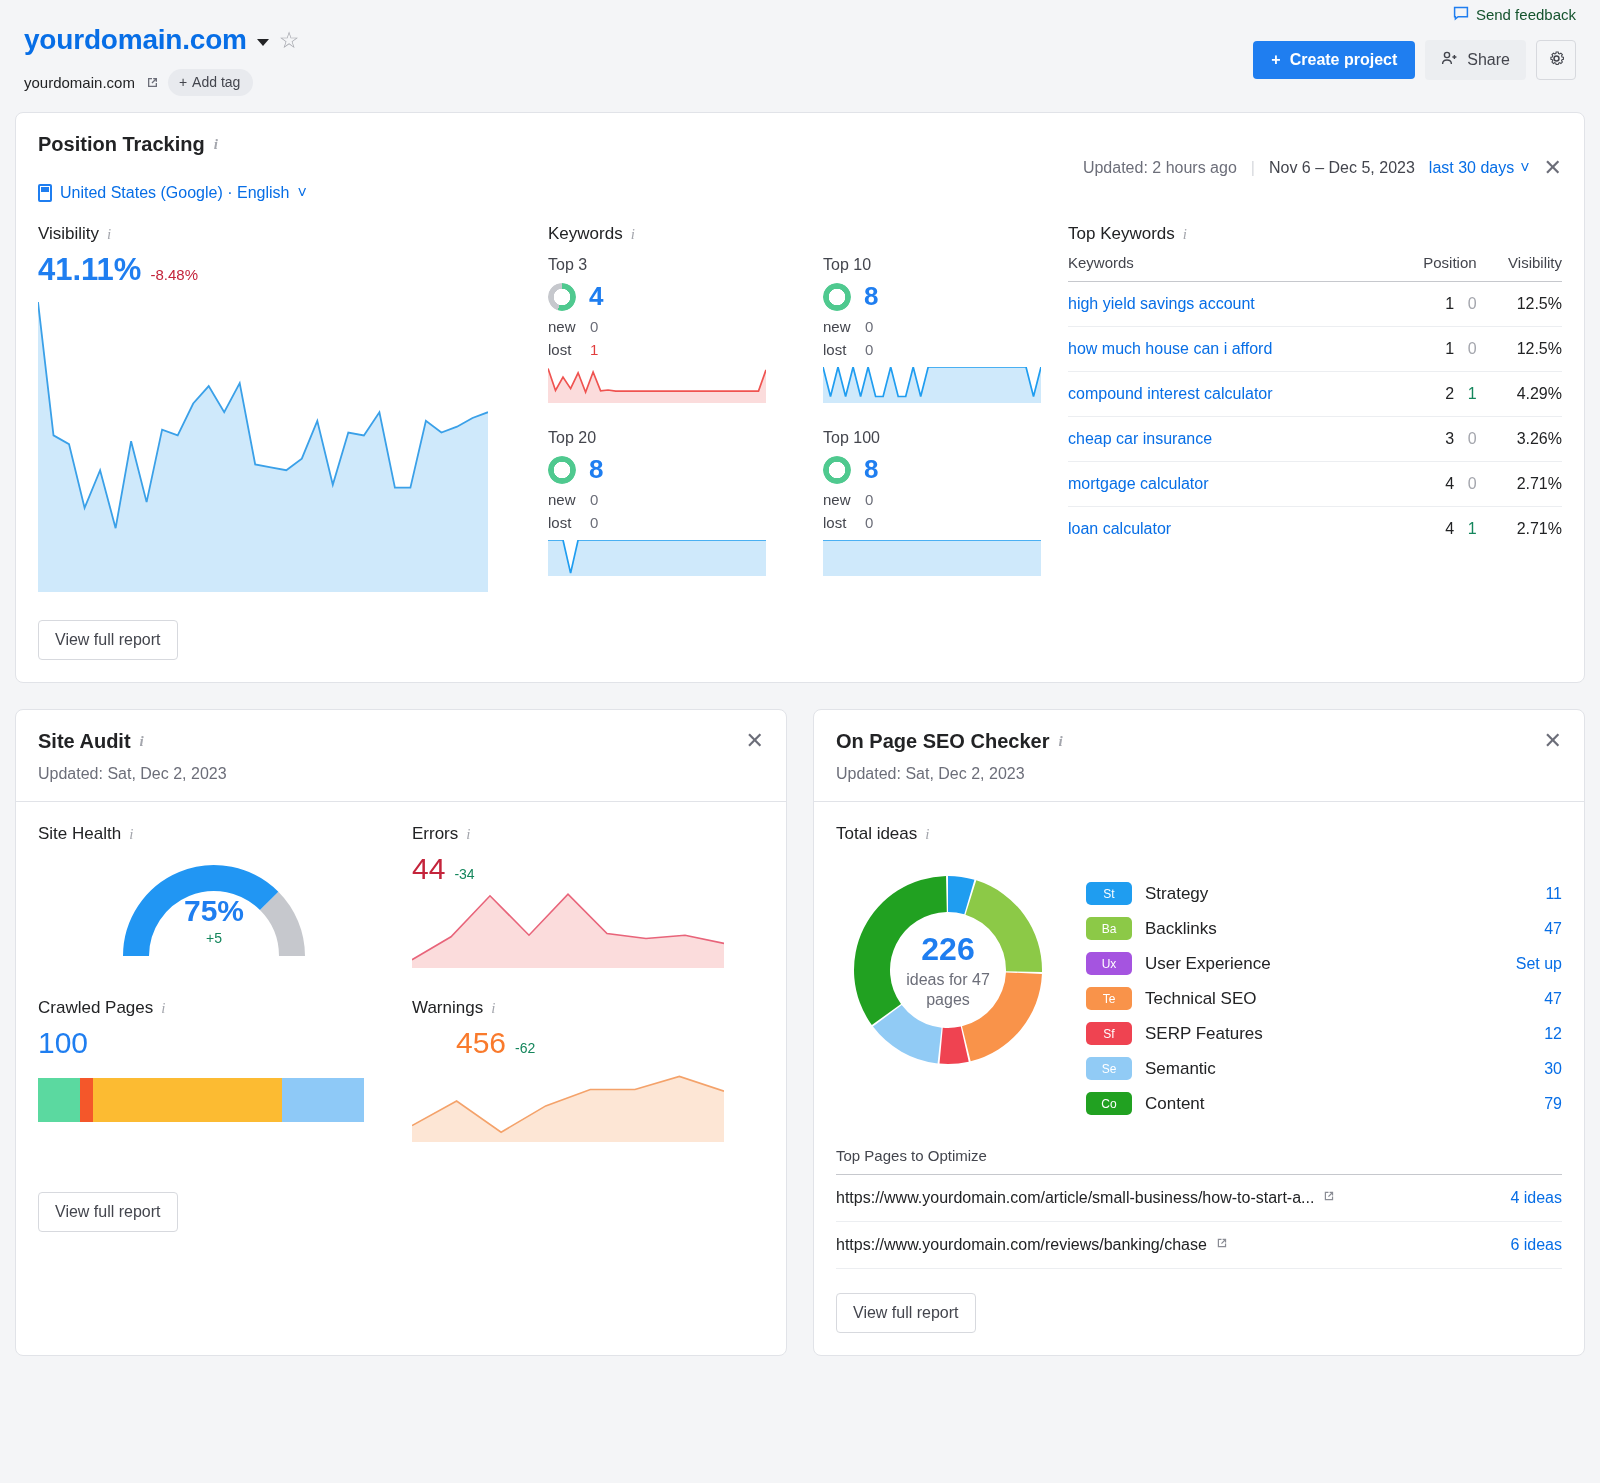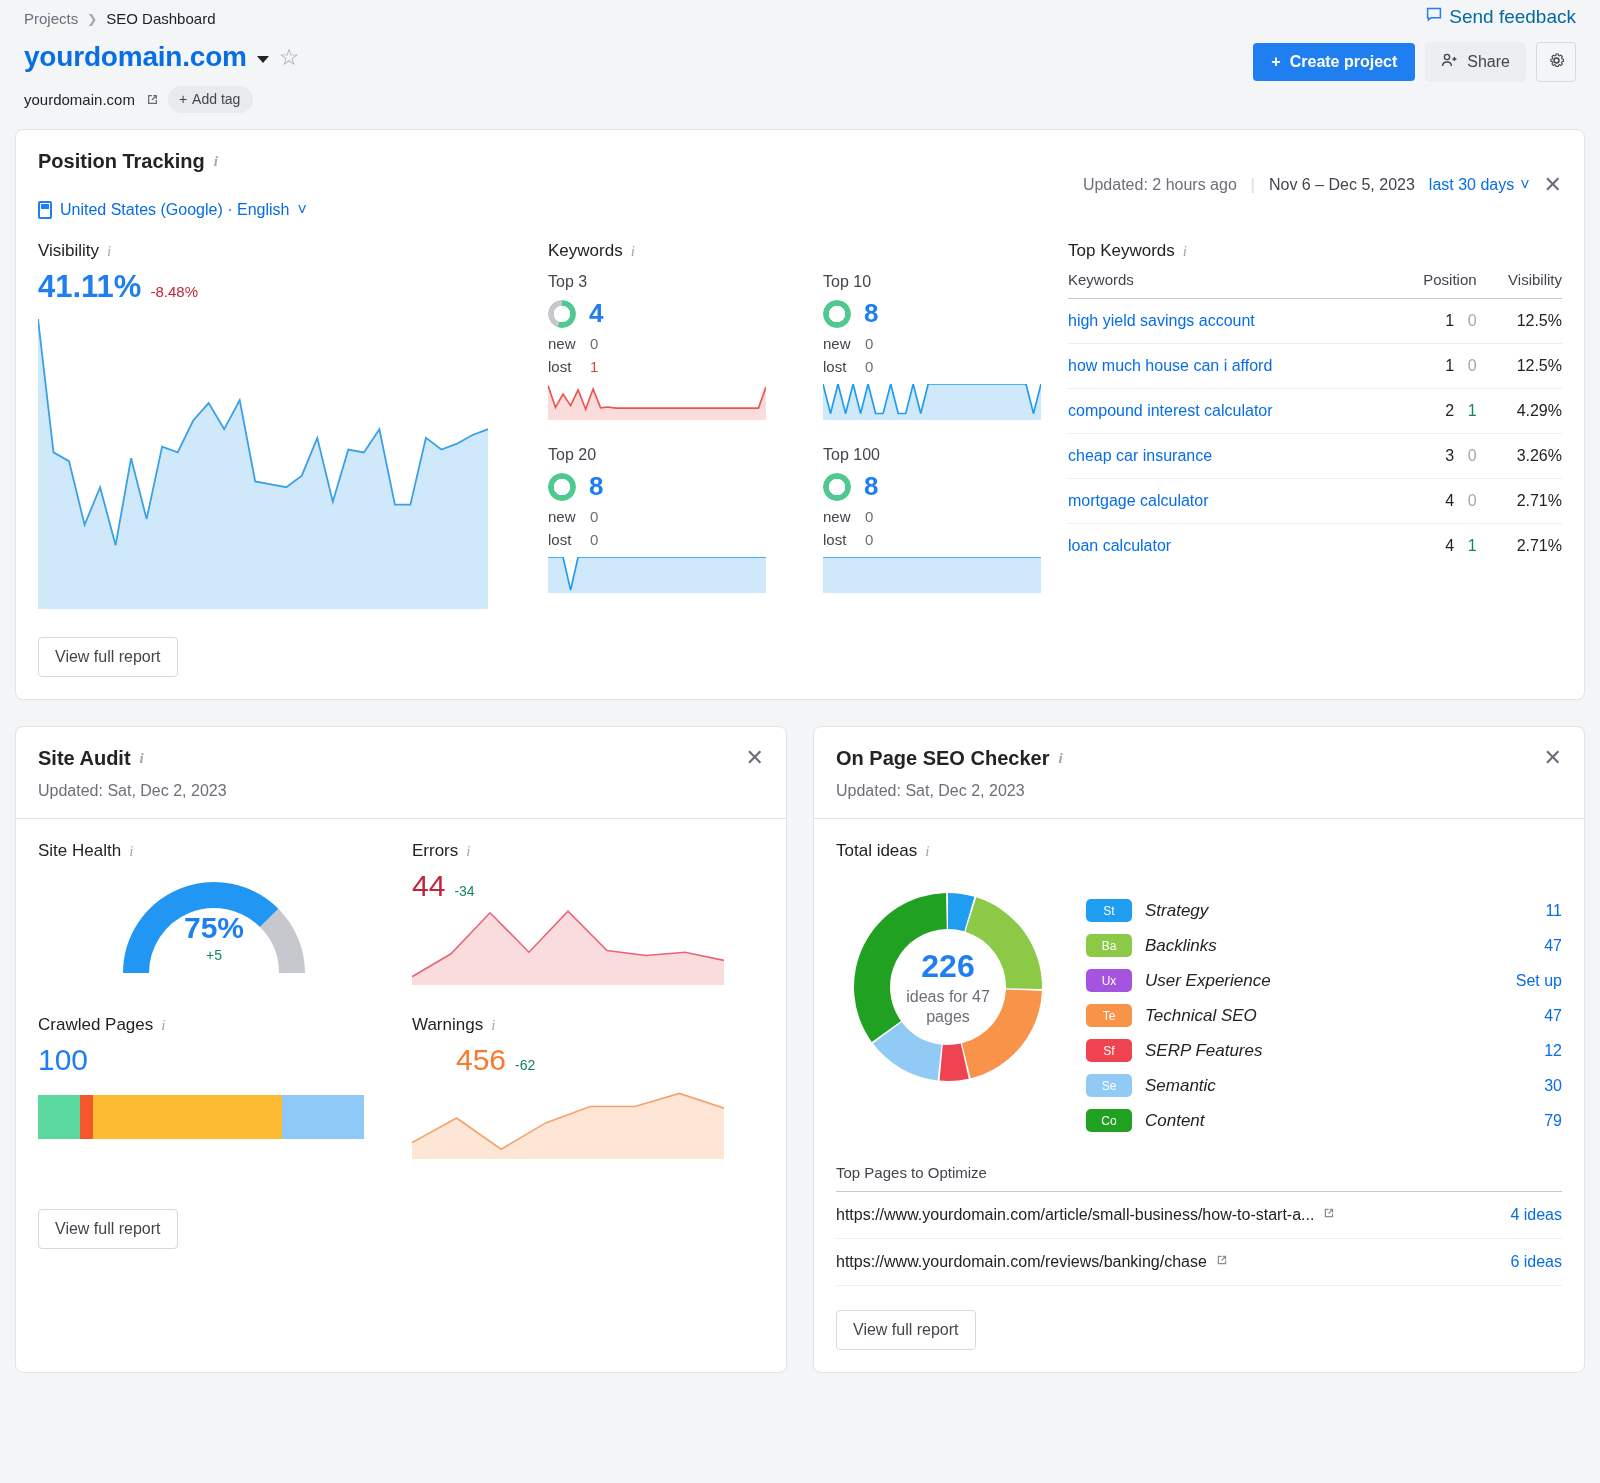--- a/index.html
+++ b/index.html
@@ -26,21 +26,21 @@
 
   .subdomain-row { display:flex; align-items:center; gap:10px; margin-top:13px; padding-bottom:16px; }
   .subdomain { font-size:15px; color:#222325; }
   .ext-icon { width:13px; height:13px; position:relative; display:inline-block; cursor:pointer;}
   .ext-icon svg { display:block; }
   .addtag { background:#e8eaee; border:none; border-radius:14px; padding:5px 13px 6px 11px;
             font-size:14px; color:#43454d; cursor:pointer; display:flex; align-items:center; gap:5px;
             font-family:inherit; }
 
   .top-right { position:absolute; right:24px; top:6px; text-align:right; }
-  .feedback { display:inline-flex; align-items:center; gap:7px; color:#0369a1; font-size:19px; cursor:pointer; }
+  .feedback { display:inline-flex; align-items:flex-start; gap:7px; color:#14532d; font-size:15px; cursor:pointer; }
   .actions { display:flex; align-items:center; gap:10px; margin-top:14px; justify-content:flex-end; }
   .btn-primary { background:#1f7ef0; color:#fff; border:none; border-radius:4px; padding:10px 18px;
                  font-size:16px; font-weight:bold; cursor:pointer; display:flex; align-items:center; gap:9px;
                  font-family:inherit; }
   .btn-ghost { background:#eceef1; border:none; border-radius:4px; padding:10px 16px; font-size:16px;
                color:#43454d; cursor:pointer; display:flex; align-items:center; gap:9px; font-family:inherit; }
   .btn-icon { background:#f4f5f7; border:1px solid #d7d9de; border-radius:4px; width:40px; height:40px;
               display:flex; align-items:center; justify-content:center; cursor:pointer; }
 
   
@@ -127,39 +127,34 @@
   .ops-top { display:flex; gap:26px; margin-top:14px; align-items:flex-start; }
   .donut-big { position:relative; width:224px; height:224px; flex:none; }
   .donut-center { position:absolute; inset:0; display:flex; flex-direction:column;
                   align-items:center; justify-content:center; }
   .donut-num { font-size:32px; font-weight:bold; color:#1f7ef0; }
   .donut-sub { font-size:16px; color:#6c6e79; text-align:center; line-height:1.25; margin-top:2px; width:110px; }
   .legend { flex:1; padding-top:18px; }
   .leg-row { display:flex; align-items:center; gap:13px; height:35px; }
   .leg-badge { width:46px; height:23px; border-radius:5px; color:#fff; font-size:12px;
                display:flex; align-items:center; justify-content:center; flex:none; font-weight:500; }
-  .leg-label { flex:1; font-size:17px; color:#222325;font-style:italic; }
+  .leg-label { flex:1; font-size:17px; color:#222325; }
   .leg-val { font-size:16px; color:#076ee6; cursor:pointer; }
 
   .tp-title { font-size:15px; color:#43454d; margin-top:26px; padding-bottom:10px;
               border-bottom:1px solid #c6c8cd; }
   .tp-row { display:flex; align-items:center; justify-content:space-between;
             padding:14px 0; border-bottom:1px solid #eceef1; }
   .tp-url { font-size:16px; color:#222325; display:flex; align-items:center; gap:8px; }
   .tp-ideas { font-size:16px; color:#076ee6; cursor:pointer; white-space:nowrap; }
 </style>
 </head>
 <body>
 
 <div class="topbar">
-  <div class="breadcrumb">
-    <span class="crumb-link">Projects</span>
-    <span class="chev">❯</span>
-    <span class="current">SEO Dashboard</span>
-  </div>
 
   <div class="domain-row">
     <span class="domain-name">yourdomain.com</span>
     <span class="caret-dn"></span>
     <span class="star">☆</span>
   </div>
 
   <div class="subdomain-row">
     <span class="subdomain">yourdomain.com</span>
     <span class="ext-icon">

